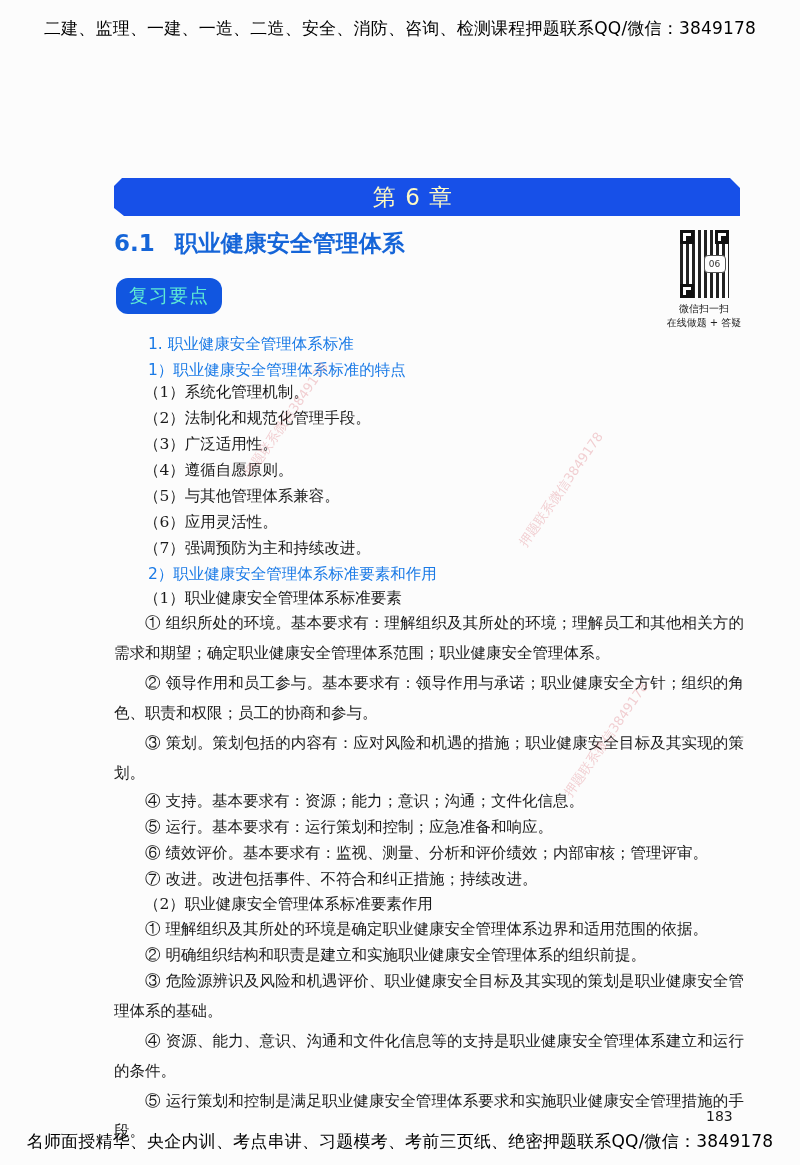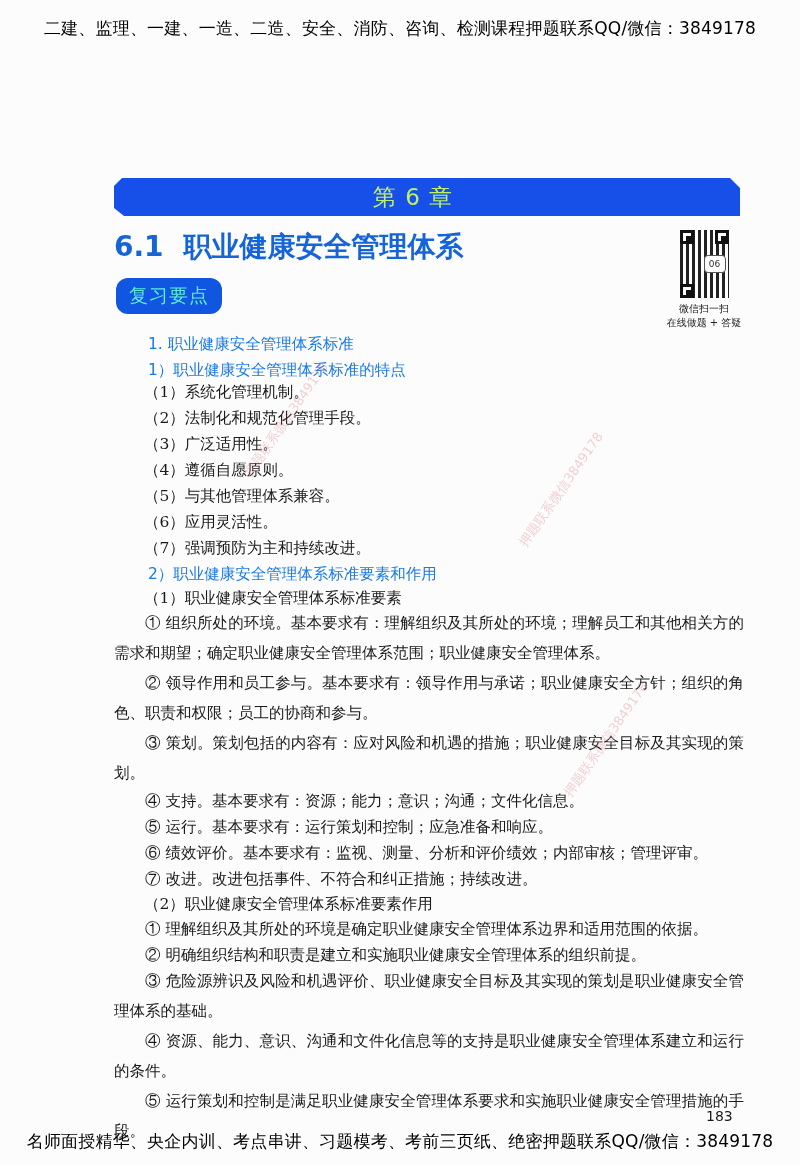--- a/index.html
+++ b/index.html
@@ -16,30 +16,30 @@
     }
     .top-bar { top: 17px; }
     .bottom-bar { top: 1130px; }
 
     .chapter-banner {
       position: absolute; left: 114px; top: 178px; width: 626px; height: 38px;
       background: #1750e8;
       clip-path: polygon(10px 0, 100% 0, 100% 0, 100% 100%, 100% 100%, 0 100%, 0 100%, 0 10px);
       clip-path: polygon(8px 0, calc(100% - 10px) 0, 100% 10px, 100% 100%, 10px 100%, 0 calc(100% - 8px), 0 8px);
       display: flex; align-items: center; justify-content: center;
-      color: #bef264;
+      color: #fef9c3;
       font-family: "DejaVu Sans", "Liberation Sans", sans-serif;
       font-size: 23px; letter-spacing: 1px;
     }
     .chapter-banner .num { margin-right: 28px; }
 
     .section-title {
       position: absolute; left: 114px; top: 228px;
       font-family: "DejaVu Sans", "Liberation Sans", sans-serif;
-      font-weight: bold; font-size: 28px; color: #1565d8;
+      font-weight: bold; font-size: 23px; color: #1565d8;
     }
     .section-title .sec-num { margin-right: 20px; }
 
     .review-pill {
       position: absolute; left: 116px; top: 278px; width: 106px; height: 36px;
       border-radius: 12px; background: #1156e0;
       color: #5eead4; font-family: "DejaVu Sans", "Liberation Sans", sans-serif;
       font-size: 19px; display: flex; align-items: center; justify-content: center;
       letter-spacing: 1px;
     }

